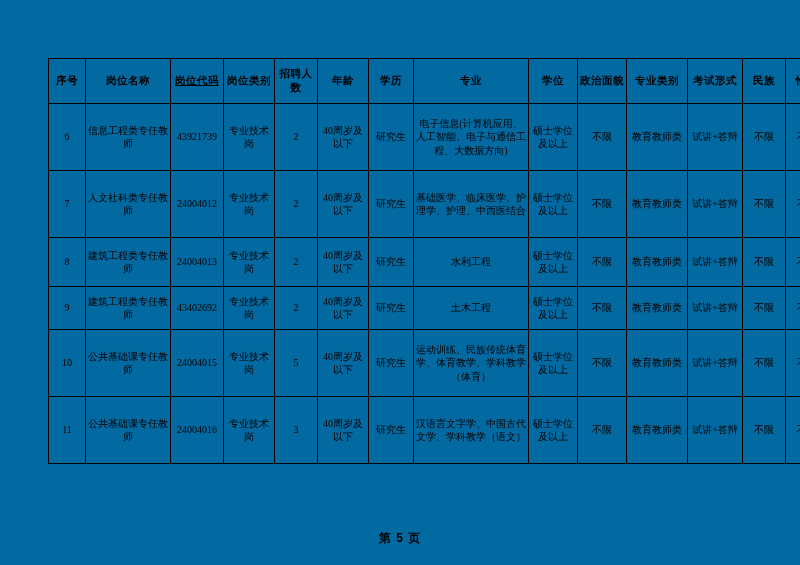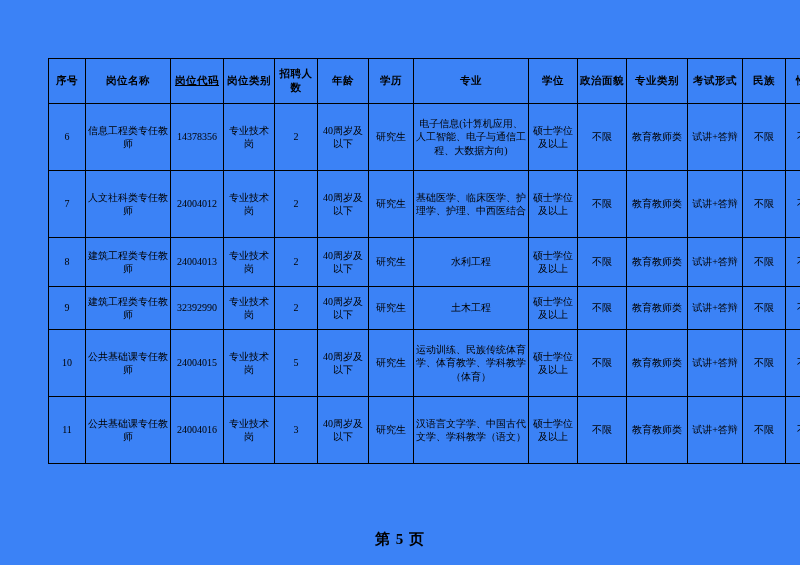--- a/index.html
+++ b/index.html
@@ -13,21 +13,21 @@
     font-family: "Liberation Sans", sans-serif;
     color: #000000;
     position: relative;
     overflow: hidden;
   }
   .page {
     position: absolute;
     left: 0; top: 0;
     width: 800px;
     height: 565px;
-    background: #3b82f6;
+    background: #0369a1;
   }
   .table-wrap {
     position: absolute;
     left: 48px;
     top: 58px;
     width: 706px;
   }
   table.jobs {
     border-collapse: collapse;
     table-layout: fixed;
@@ -74,22 +74,22 @@
   .cell-tall { height: 62px; }
   .cell-mid  { height: 44px; }
   .cell-short{ height: 38px; }
 
   .footer {
     position: absolute;
     left: 0;
     top: 530px;
     width: 800px;
     text-align: center;
-    font-family: Liberation Serif, serif;
-    font-size: 15px;
+    font-family: Liberation Sans, sans-serif;
+    font-size: 12px;
     font-weight: bold;
     letter-spacing: 1px;
     color: #000;
   }
 </style>
 </head>
 <body>
 
 <div class="page">
   <div class="table-wrap">
@@ -110,21 +110,21 @@
           <th class="c-exam">考试形式</th>
           <th class="c-nation">民族</th>
           <th class="c-sex">性别</th>
 
         </tr>
       </thead>
       <tbody>
         <tr>
           <td class="cell-tall bold">6</td>
           <td class="bold">信息工程类专任教师</td>
-          <td>14378356</td>
+          <td>43921739</td>
           <td>专业技术岗</td>
           <td>2</td>
           <td>40周岁及以下</td>
           <td>研究生</td>
           <td>电子信息(计算机应用、人工智能、电子与通信工程、大数据方向)</td>
           <td>硕士学位及以上</td>
           <td>不限</td>
           <td>教育教师类</td>
           <td>试讲+答辩</td>
           <td>不限</td>
@@ -161,21 +161,21 @@
           <td>不限</td>
           <td>教育教师类</td>
           <td>试讲+答辩</td>
           <td>不限</td>
           <td>不限</td>
 
         </tr>
         <tr>
           <td class="cell-short bold">9</td>
           <td class="bold">建筑工程类专任教师</td>
-          <td>32392990</td>
+          <td>43402692</td>
           <td>专业技术岗</td>
           <td>2</td>
           <td>40周岁及以下</td>
           <td>研究生</td>
           <td>土木工程</td>
           <td>硕士学位及以上</td>
           <td>不限</td>
           <td>教育教师类</td>
           <td>试讲+答辩</td>
           <td>不限</td>

